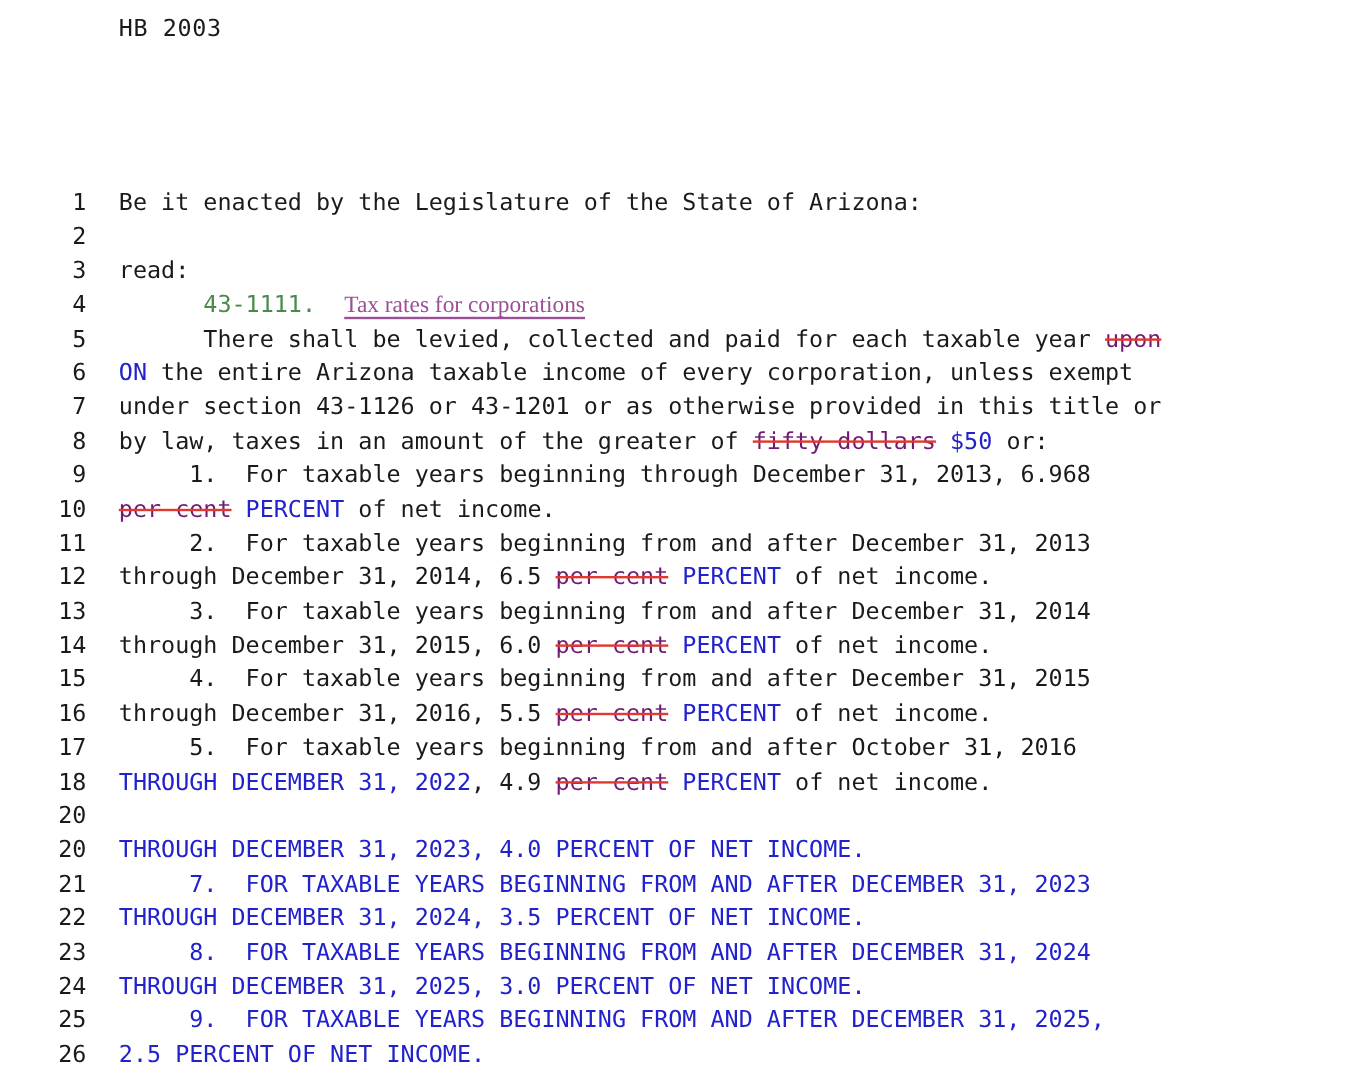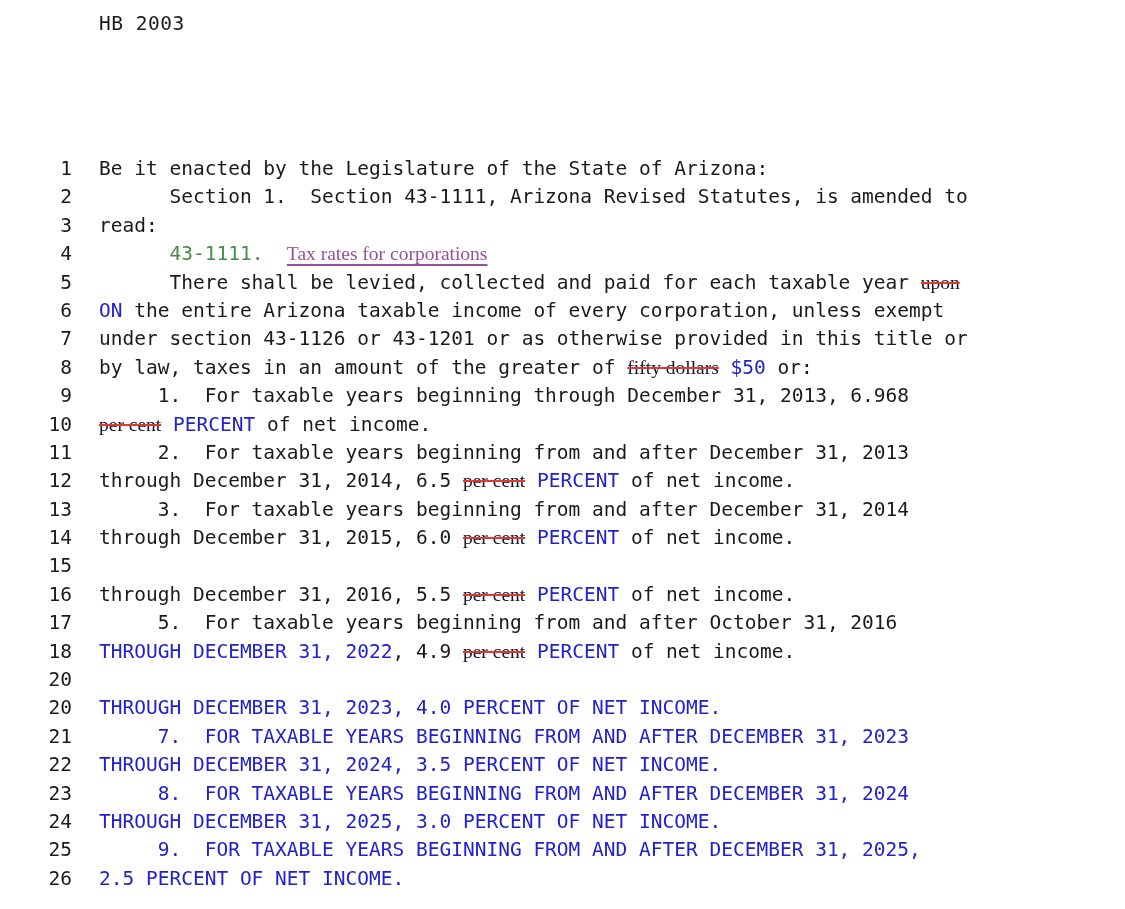--- a/index.html
+++ b/index.html
@@ -57,22 +57,22 @@
     position: absolute;
     left: 99px;
     top: 0;
     width: 962px;
     font-size: 19.5px;
     white-space: pre;
   }
   .tok { white-space: pre; text-align: center; }
   .tok.plain   { color: #1a1a1a; }
   .tok.ins     { color: #2222cc; }
-  .tok.del     { color: #0f172a; text-decoration: line-through;
-                 text-decoration-color: #e03a30; text-decoration-thickness: 2px; font-family: Liberation Serif, serif; }
+  .tok.del     { color: #701a75; text-decoration: line-through;
+                 text-decoration-color: #e03a30; text-decoration-thickness: 2px; }
   .tok.sect    { color: #4a8a4a; }
   .tok.head    { color: #9b4f96; text-decoration: underline;
                  text-decoration-color: #9b4f96; text-underline-offset: 4px;
                  text-decoration-thickness: 2px; font-family: Liberation Serif, serif; }
   .clip-right {
     position: absolute;
     left: 1061px;
     top: 0;
     width: 64px;
     height: 909px;
@@ -81,34 +81,34 @@
 </style>
 </head>
 <body>
 
 <div class="page">
 
   <div class="bill-header">HB 2003</div>
 
   <div class="doc-body" id="doc-body">
       <div class="line"><span class="lineno">1</span><span class="linetext"><span class="tok plain">Be it enacted by the Legislature of the State of Arizona:</span></span></div>
-      <div class="line"><span class="lineno">2</span><span class="linetext"><span class="tok plain">      Section 1.  Section 43-1111, Arizona Revised Statutes, is amended to</span></span></div>
+      <div class="line"><span class="lineno">2</span></div>
       <div class="line"><span class="lineno">3</span><span class="linetext"><span class="tok plain">read:</span></span></div>
       <div class="line"><span class="lineno">4</span><span class="linetext"><span class="tok plain">      </span><span class="tok sect">43-1111.</span><span class="tok plain">  </span><span class="tok head">Tax rates for corporations</span></span></div>
       <div class="line"><span class="lineno">5</span><span class="linetext"><span class="tok plain">      There shall be levied, collected and paid for each taxable year </span><span class="tok del">upon</span></span></div>
       <div class="line"><span class="lineno">6</span><span class="linetext"><span class="tok ins">ON</span><span class="tok plain"> the entire Arizona taxable income of every corporation, unless exempt</span></span></div>
       <div class="line"><span class="lineno">7</span><span class="linetext"><span class="tok plain">under section 43-1126 or 43-1201 or as otherwise provided in this title or</span></span></div>
       <div class="line"><span class="lineno">8</span><span class="linetext"><span class="tok plain">by law, taxes in an amount of the greater of </span><span class="tok del">fifty dollars</span><span class="tok plain"> </span><span class="tok ins">$50</span><span class="tok plain"> or:</span></span></div>
       <div class="line"><span class="lineno">9</span><span class="linetext"><span class="tok plain">     1.  For taxable years beginning through December 31, 2013, 6.968</span></span></div>
       <div class="line"><span class="lineno">10</span><span class="linetext"><span class="tok del">per cent</span><span class="tok plain"> </span><span class="tok ins">PERCENT</span><span class="tok plain"> of net income.</span></span></div>
       <div class="line"><span class="lineno">11</span><span class="linetext"><span class="tok plain">     2.  For taxable years beginning from and after December 31, 2013</span></span></div>
       <div class="line"><span class="lineno">12</span><span class="linetext"><span class="tok plain">through December 31, 2014, 6.5 </span><span class="tok del">per cent</span><span class="tok plain"> </span><span class="tok ins">PERCENT</span><span class="tok plain"> of net income.</span></span></div>
       <div class="line"><span class="lineno">13</span><span class="linetext"><span class="tok plain">     3.  For taxable years beginning from and after December 31, 2014</span></span></div>
       <div class="line"><span class="lineno">14</span><span class="linetext"><span class="tok plain">through December 31, 2015, 6.0 </span><span class="tok del">per cent</span><span class="tok plain"> </span><span class="tok ins">PERCENT</span><span class="tok plain"> of net income.</span></span></div>
-      <div class="line"><span class="lineno">15</span></div>
+      <div class="line"><span class="lineno">15</span><span class="linetext"><span class="tok plain">     4.  For taxable years beginning from and after December 31, 2015</span></span></div>
       <div class="line"><span class="lineno">16</span><span class="linetext"><span class="tok plain">through December 31, 2016, 5.5 </span><span class="tok del">per cent</span><span class="tok plain"> </span><span class="tok ins">PERCENT</span><span class="tok plain"> of net income.</span></span></div>
       <div class="line"><span class="lineno">17</span><span class="linetext"><span class="tok plain">     5.  For taxable years beginning from and after October 31, 2016</span></span></div>
       <div class="line"><span class="lineno">18</span><span class="linetext"><span class="tok ins">THROUGH DECEMBER 31, 2022</span><span class="tok plain">, 4.9 </span><span class="tok del">per cent</span><span class="tok plain"> </span><span class="tok ins">PERCENT</span><span class="tok plain"> of net income.</span></span></div>
       <div class="line"><span class="lineno">20</span></div>
       <div class="line"><span class="lineno">20</span><span class="linetext"><span class="tok ins">THROUGH DECEMBER 31, 2023, 4.0 PERCENT OF NET INCOME.</span></span></div>
       <div class="line"><span class="lineno">21</span><span class="linetext"><span class="tok ins">     7.  FOR TAXABLE YEARS BEGINNING FROM AND AFTER DECEMBER 31, 2023</span></span></div>
       <div class="line"><span class="lineno">22</span><span class="linetext"><span class="tok ins">THROUGH DECEMBER 31, 2024, 3.5 PERCENT OF NET INCOME.</span></span></div>
       <div class="line"><span class="lineno">23</span><span class="linetext"><span class="tok ins">     8.  FOR TAXABLE YEARS BEGINNING FROM AND AFTER DECEMBER 31, 2024</span></span></div>
       <div class="line"><span class="lineno">24</span><span class="linetext"><span class="tok ins">THROUGH DECEMBER 31, 2025, 3.0 PERCENT OF NET INCOME.</span></span></div>
       <div class="line"><span class="lineno">25</span><span class="linetext"><span class="tok ins">     9.  FOR TAXABLE YEARS BEGINNING FROM AND AFTER DECEMBER 31, 2025,</span></span></div>

